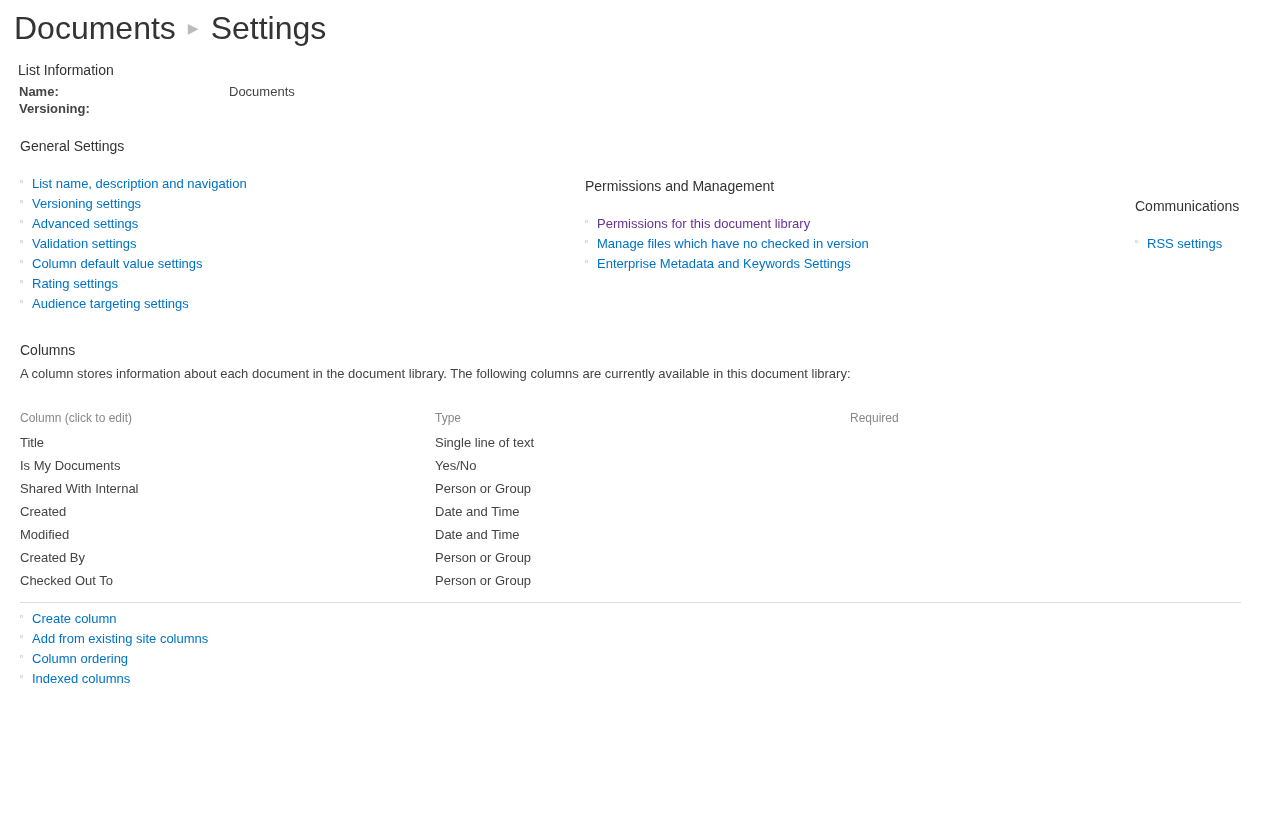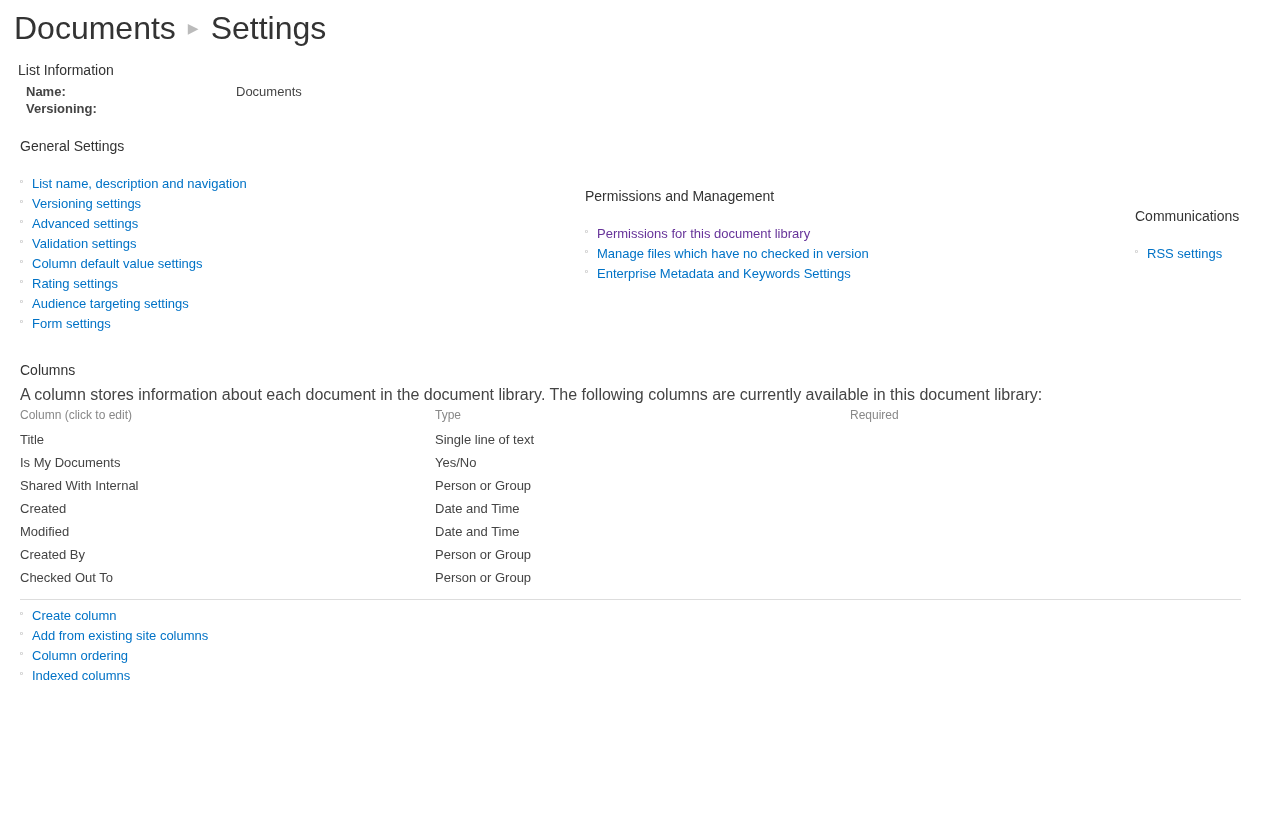--- a/index.html
+++ b/index.html
@@ -30,21 +30,21 @@
     margin: 8px 0 22px 4px;
   }
   .list-info-heading {
     font-size: 14px;
     color: #333;
     font-weight: 400;
     margin-bottom: 6px;
   }
   .list-info-row {
     display: flex;
-    margin: 2px 8px;
+    margin: 2px 1px;
     font-size: 13px;
   }
   .list-info-label {
     font-weight: 600;
     width: 210px;
     color: #444;
   }
   .list-info-value {
     color: #444;
   }
@@ -88,23 +88,23 @@
   }
   a.link.visited { color: #663399; }
   .columns-section { margin: 0 6px; }
   .columns-heading {
     font-size: 14px;
     color: #333;
     font-weight: 400;
     margin-bottom: 8px;
   }
   .columns-desc {
-    font-size: 16px;
-    color: #444;
-    margin-bottom: 0;
+    font-size: 13px;
+    color: #444;
+    margin-bottom: 26px;
   }
   table.col-table {
     border-collapse: collapse;
     width: 100%;
     margin-bottom: 10px;
   }
   table.col-table th {
     text-align: left;
     font-weight: 400;
     color: #888;
@@ -150,21 +150,20 @@
   <div class="col-general">
     <div class="col-heading">General Settings</div>
     <ul class="linklist" id="general-links">
         <li><a class="link">List name, description and navigation</a></li>
         <li><a class="link">Versioning settings</a></li>
         <li><a class="link">Advanced settings</a></li>
         <li><a class="link">Validation settings</a></li>
         <li><a class="link">Column default value settings</a></li>
         <li><a class="link">Rating settings</a></li>
         <li><a class="link">Audience targeting settings</a></li>
-        <li><a class="link">Form settings</a></li>
       </ul>
   </div>
   <div class="col-perm">
     <div class="col-heading">Permissions and Management</div>
     <ul class="linklist" id="perm-links">
         <li><a class="link visited">Permissions for this document library</a></li>
         <li><a class="link">Manage files which have no checked in version</a></li>
         <li><a class="link">Enterprise Metadata and Keywords Settings</a></li>
       </ul>
   </div>

